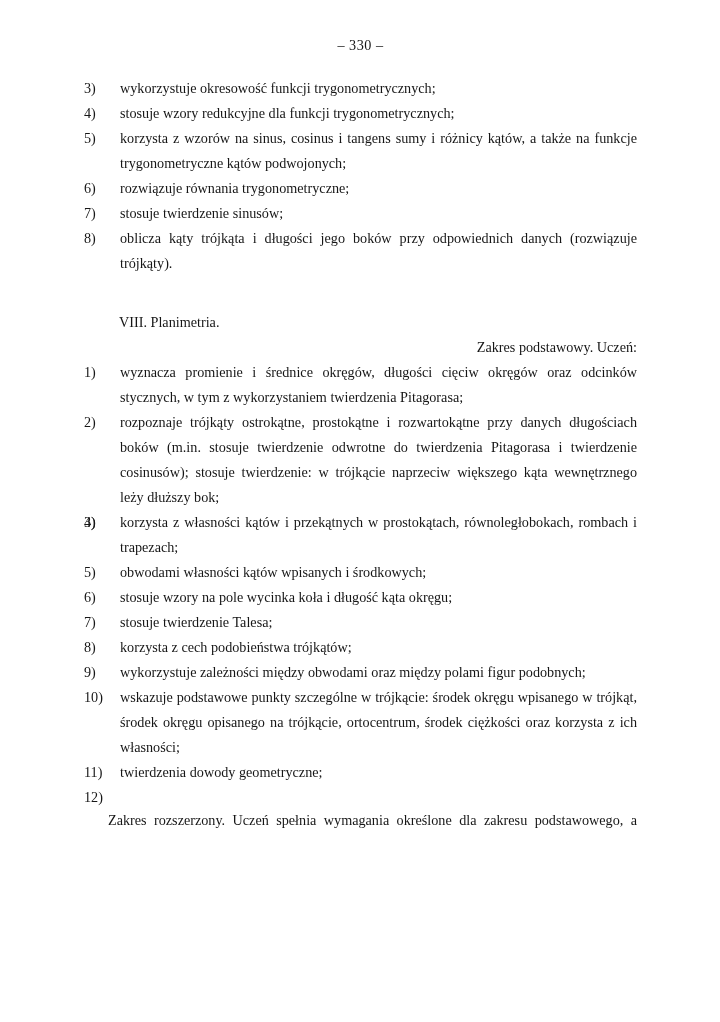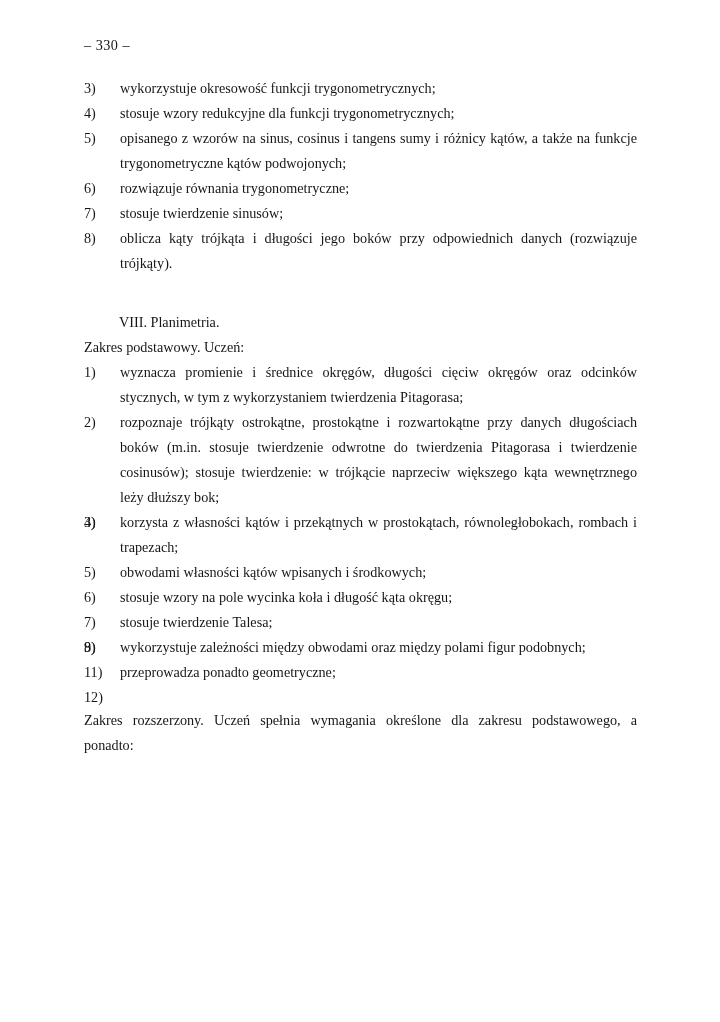--- a/index.html
+++ b/index.html
@@ -20,21 +20,21 @@
     -webkit-font-smoothing: antialiased;
   }
   .content {
     position: absolute;
     left: 84px;
     top: 0;
     width: 553px;
   }
   .pagenum {
     margin-top: 33px;
-    text-align: left;
+    text-align: center;
     letter-spacing: 0.5px;
   }
   .list {
     margin: 0;
   }
   .list-top {
     margin-top: 18px;
   }
   .li {
     position: relative;
@@ -47,24 +47,25 @@
     position: absolute;
     left: 0;
     top: 0;
     text-align: left;
   }
   .heading {
     margin-top: 34px;
     padding-left: 35px;
   }
   .para {
-    text-align: left;
+    text-align: right;
   }
   .extended {
     margin-top: 23px;
+    margin-left: 24px;
   }
   .justify-last {
     text-align: justify;
     text-align-last: justify;
   }
 </style>
 </head>
 <body>
 
 <div class="page">
@@ -76,21 +77,21 @@
       <div class="li">
         <span class="num">3)</span>
         <span class="txt">wykorzystuje okresowość funkcji trygonometrycznych;</span>
       </div>
       <div class="li">
         <span class="num">4)</span>
         <span class="txt">stosuje wzory redukcyjne dla funkcji trygonometrycznych;</span>
       </div>
       <div class="li">
         <span class="num">5)</span>
-        <span class="txt">opisanego z wzorów na sinus, cosinus i tangens sumy i różnicy kątów, a także na funkcje trygonometryczne kątów podwojonych;</span>
+        <span class="txt">korzysta z wzorów na sinus, cosinus i tangens sumy i różnicy kątów, a także na funkcje trygonometryczne kątów podwojonych;</span>
       </div>
       <div class="li">
         <span class="num">6)</span>
         <span class="txt">rozwiązuje równania trygonometryczne;</span>
       </div>
       <div class="li">
         <span class="num">7)</span>
         <span class="txt">stosuje twierdzenie sinusów;</span>
       </div>
       <div class="li">
@@ -125,33 +126,37 @@
       <div class="li">
         <span class="num">6)</span>
         <span class="txt">stosuje wzory na pole wycinka koła i długość kąta okręgu;</span>
       </div>
       <div class="li">
         <span class="num">7)</span>
         <span class="txt">stosuje twierdzenie Talesa;</span>
       </div>
       <div class="li">
         <span class="num">8)</span>
+        <span class="txt">korzysta z cech podobieństwa trójkątów;</span>
       </div>
       <div class="li">
         <span class="num">9)</span>
         <span class="txt">wykorzystuje zależności między obwodami oraz między polami figur podobnych;</span>
       </div>
       <div class="li">
+        <span class="num">10)</span>
+        <span class="txt">wskazuje podstawowe punkty szczególne w trójkącie: środek okręgu wpisanego w trójkąt, środek okręgu opisanego na trójkącie, ortocentrum, środek ciężkości oraz korzysta z ich własności;</span>
+      </div>
+      <div class="li">
         <span class="num">11)</span>
-        <span class="txt">przeprowadza ponadto geometryczne;</span>
+        <span class="txt">twierdzenia dowody geometryczne;</span>
       </div>
       <div class="li">
         <span class="num">12)</span>
       </div>
     </div>
 
     <div class="extended">
       <div class="para justify-last">Zakres rozszerzony. Uczeń spełnia wymagania określone dla zakresu podstawowego, a</div>
-      <div class="para">ponadto:</div>
     </div>
 
   </div>
 </div>
 
 </body></html>

